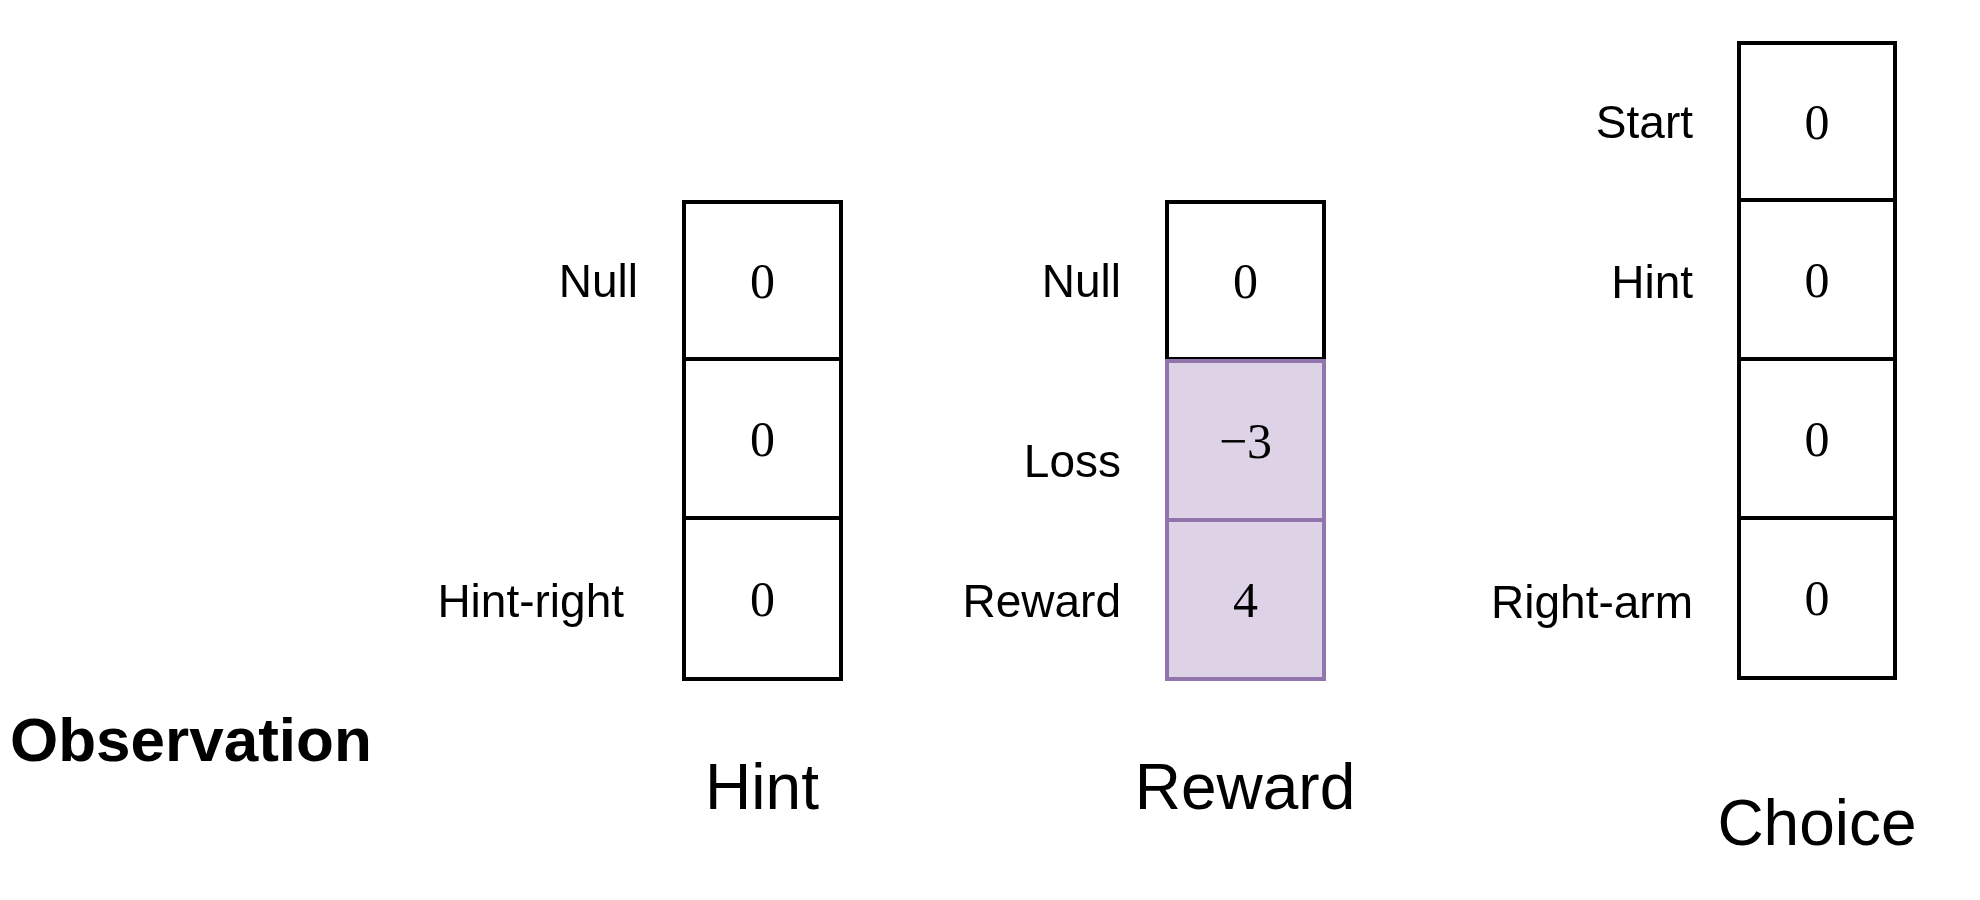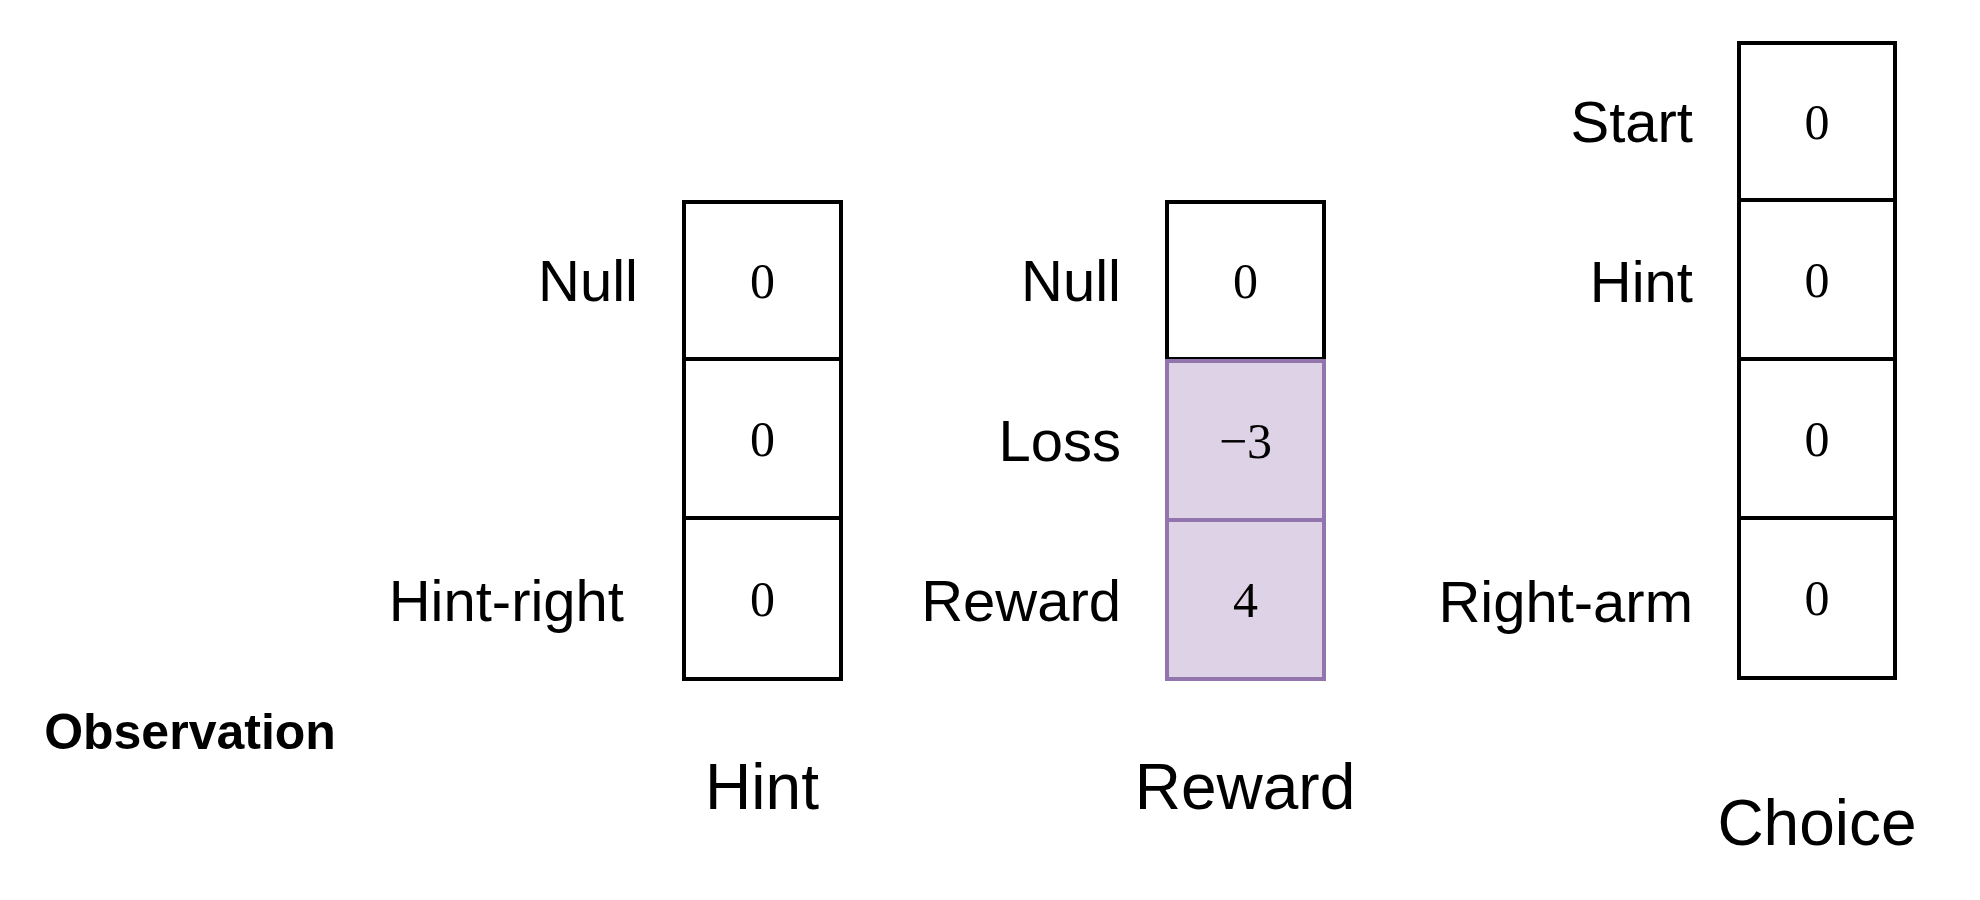--- a/index.html
+++ b/index.html
@@ -15,21 +15,21 @@
     overflow: hidden;
     font-family: "Liberation Sans", sans-serif;
     color: #000000;
   }
 
   
   .row-label {
     position: absolute;
     text-align: right;
     font-family: "Liberation Sans", sans-serif;
-    font-size: 58px;
+    font-size: 46px;
     font-weight: 400;
     line-height: 1;
     color: #000000;
     white-space: nowrap;
     transform: translateY(-50%);
   }
 
   
   .vec-table {
     position: absolute;
@@ -70,21 +70,21 @@
   }
 
   
   #caption {
     position: absolute;
     left: 10px;
     top: 700px;
     width: 360px;
     text-align: center;
     font-family: "Liberation Sans", sans-serif;
-    font-size: 50px;
+    font-size: 62px;
     font-weight: 700;
     line-height: 1.28;
     color: #000000;
   }
   #caption .cap-line { display: block; white-space: nowrap; }
 </style>
 </head>
 <body>
 
 <div id="stage">
@@ -112,21 +112,21 @@
     </div>
     <div class="vec-cell hl mid" style="left:0px; top:159px; width:161px; height:161px;">
       <span>−3</span>
     </div>
     <div class="vec-cell hl" style="left:0px; top:318px; width:161px; height:163px;">
       <span>4</span>
     </div>
   </div>
 
   <div class="row-label" style="left:821px; top:281px; width:300px;">Null</div>
-  <div class="row-label" style="left:821px; top:441px; width:300px;">Loss</div>
+  <div class="row-label" style="left:821px; top:461px; width:300px;">Loss</div>
   <div class="row-label" style="left:821px; top:601px; width:300px;">Reward</div>
 
   <div class="modality-title" style="left:1245px; top:755px;">Reward</div>
 
   <div class="vec-table" style="left:1737px; top:41px; width:160px; height:639px;">
     <div class="vec-cell plain" style="left:0px; top:0px; width:160px; height:161px;">
       <span>0</span>
     </div>
     <div class="vec-cell plain" style="left:0px; top:159px; width:160px; height:161px;">
       <span>0</span>

